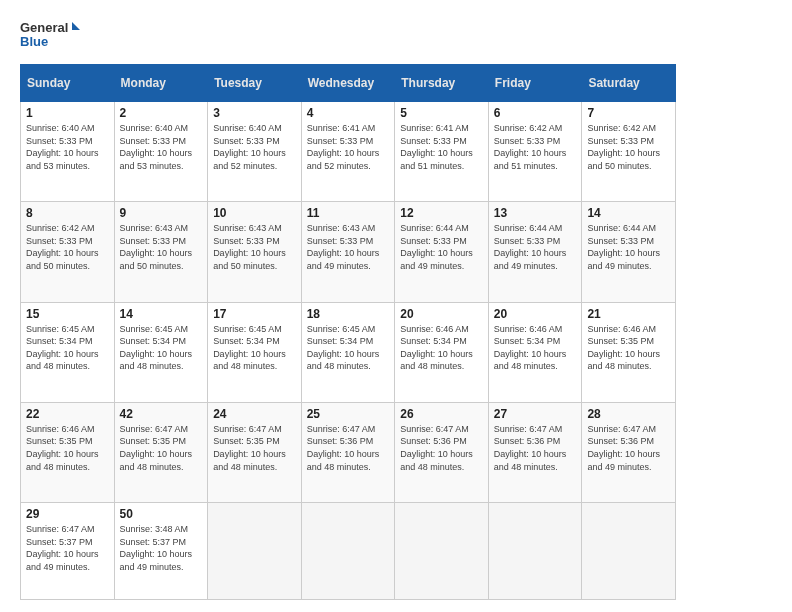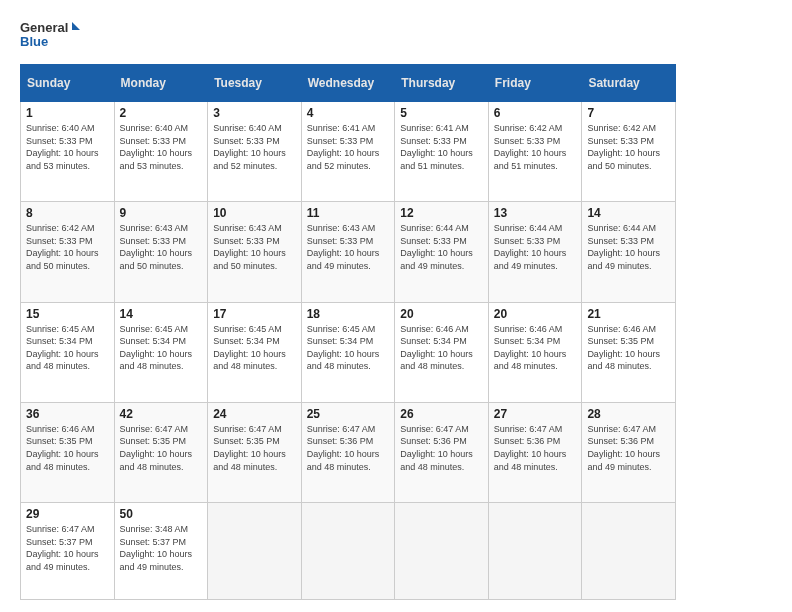--- a/index.html
+++ b/index.html
@@ -267,21 +267,21 @@
           <td>
             <span class="day-num">21</span>
             <div class="day-info" style="white-space: pre-line;">Sunrise: 6:46 AM
 Sunset: 5:35 PM
 Daylight: 10 hours
 and 48 minutes.</div>
           </td>
         </tr>
         <tr>
           <td>
-            <span class="day-num">36</span>
+            <span class="day-num">22</span>
             <div class="day-info" style="white-space: pre-line;">Sunrise: 6:46 AM
 Sunset: 5:35 PM
 Daylight: 10 hours
 and 48 minutes.</div>
           </td>
           <td>
             <span class="day-num">42</span>
             <div class="day-info" style="white-space: pre-line;">Sunrise: 6:47 AM
 Sunset: 5:35 PM
 Daylight: 10 hours

